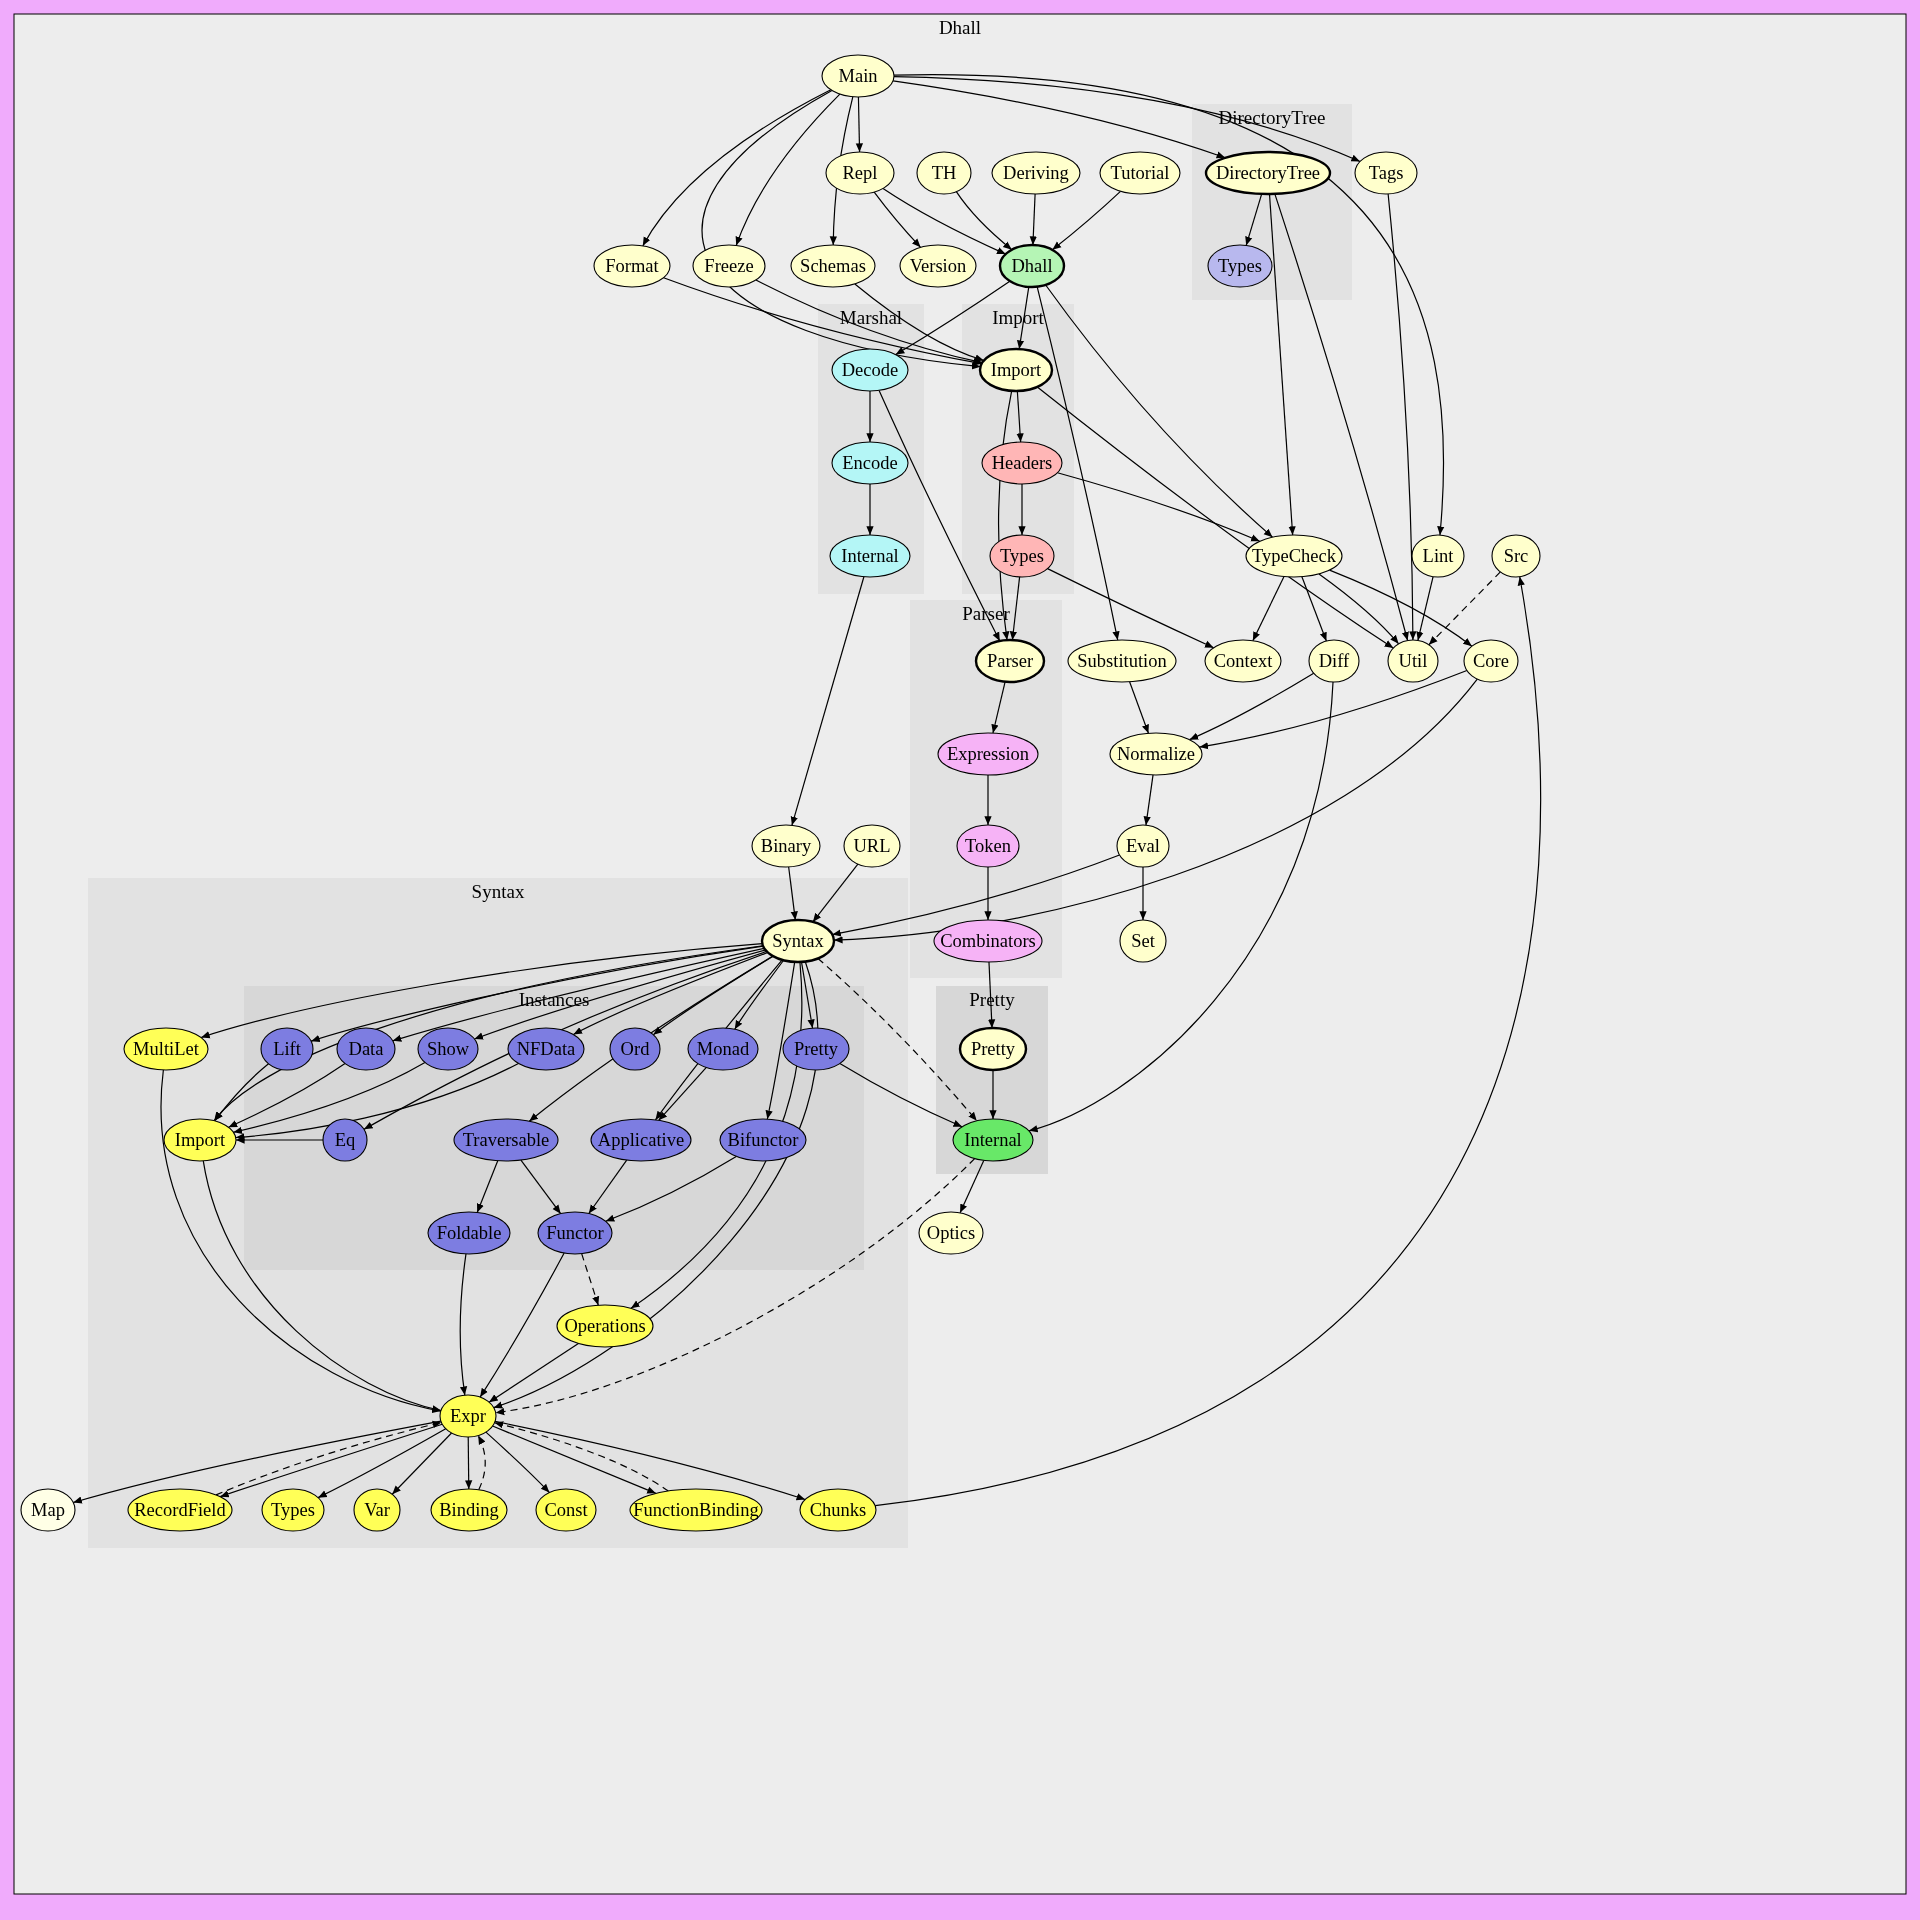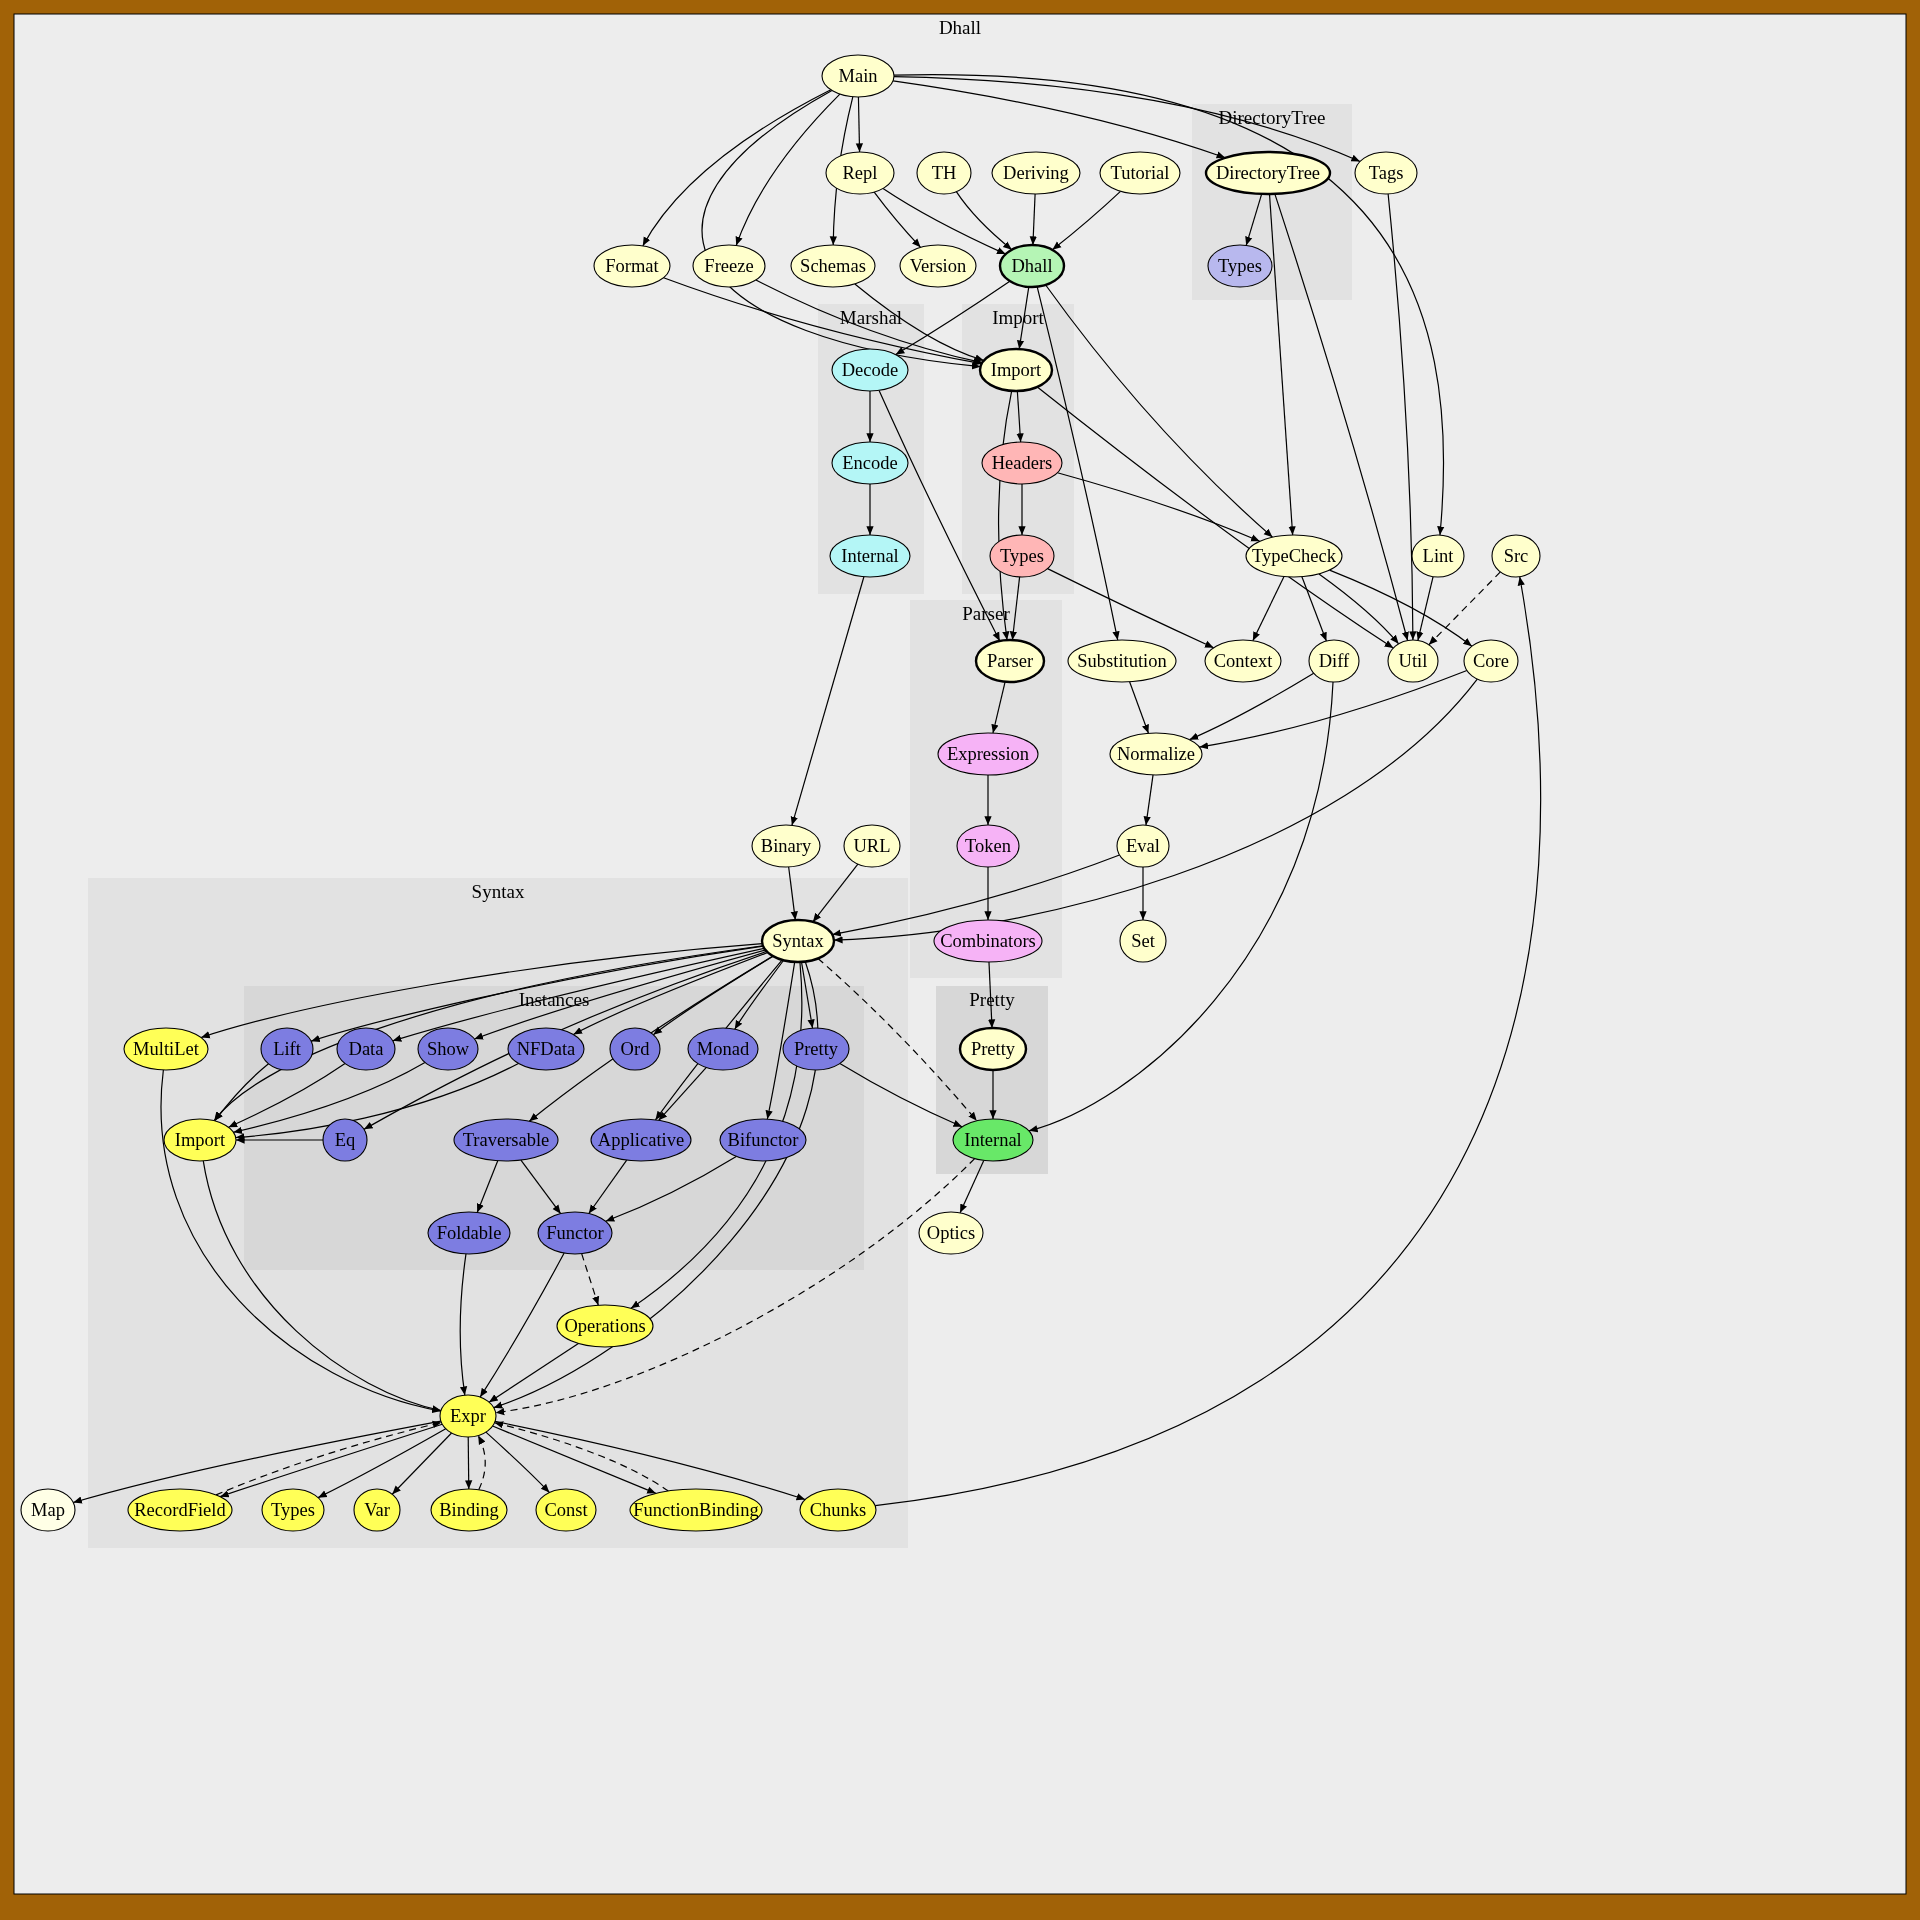--- a/index.html
+++ b/index.html
@@ -1,16 +1,16 @@
 <!DOCTYPE html>
 <html><head>
 <meta charset="utf-8">
 <style>
   html,body{margin:0;padding:0;background:#f7f7f7;}
-  #stage{width:1920px;height:1920px;position:relative;background:#a16207;}
+  #stage{width:1920px;height:1920px;position:relative;background:#f0abfc;}
   svg{display:block;}
   .clabel{font-family:"Liberation Serif","DejaVu Serif",serif;font-size:19px;fill:#000;text-anchor:middle;}
   .nlabel{font-family:"Liberation Serif","DejaVu Serif",serif;font-size:18.5px;fill:#000;text-anchor:middle;dominant-baseline:central;}
   .edge{fill:none;stroke:#000;stroke-width:1.2;}
   .edge.dashed{stroke-dasharray:7 5;}
 </style>
 </head>
 <body>
 
 <div id="stage">

